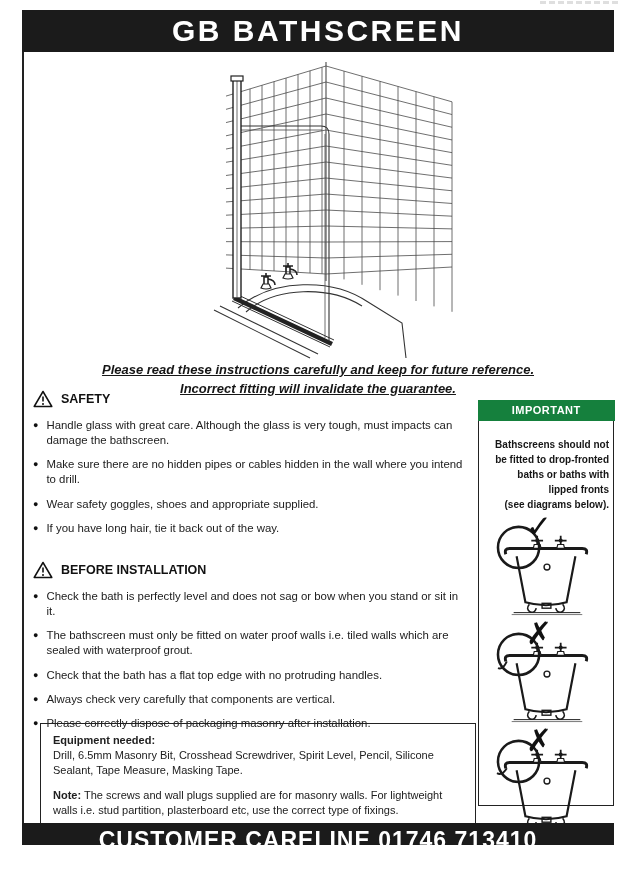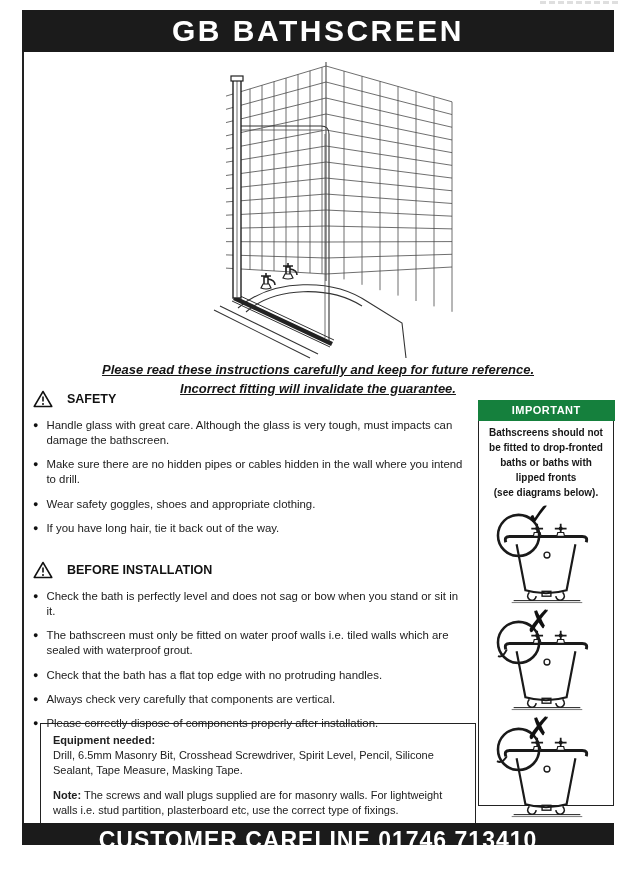--- a/index.html
+++ b/index.html
@@ -16,38 +16,38 @@
   #footer-banner{top:823px;height:22px;line-height:34px;font-size:23px;letter-spacing:1px;}
 
   .left-rule{position:absolute;left:22px;top:52px;width:2px;height:771px;background:#222;}
 
   #illustration{position:absolute;left:178px;top:60px;width:282px;height:300px;}
 
   #intro{position:absolute;left:22px;top:361px;width:592px;text-align:center;
          font-size:13px;font-weight:bold;font-style:italic;line-height:1.45;color:#161616;text-decoration:underline;}
 
   #main-col{position:absolute;left:33px;top:390px;width:436px;}
-  .sec-head{display:flex;align-items:center;gap:14px;font-size:12.5px;font-weight:bold;
+  .sec-head{display:flex;align-items:center;gap:8px;font-size:12.5px;font-weight:bold;
             color:#111;margin:0 0 10px 0;}
   .tri{flex:0 0 auto;}
   .bullets{display:flex;flex-direction:column;gap:9px;margin-bottom:4px;}
   .bullet-row{display:flex;gap:8px;font-size:11.4px;line-height:1.33;color:#202020;}
   .dot{flex:0 0 auto;font-size:9px;line-height:15px;color:#111;}
   .gap-before{margin-top:25px;}
 
   #equipment-box{position:absolute;left:40px;top:723px;width:398px;
                  border:1.5px solid #222;padding:9px 24px 10px 12px;font-size:11px;line-height:1.38;color:#202020;}
   #equipment-box .bold{font-weight:bold;}
   #equipment-box .note{margin-top:9px;}
 
   #sidebar{position:absolute;left:478px;top:400px;width:136px;height:406px;
            border:1.5px solid #222;box-sizing:border-box;}
   #important-banner{position:absolute;left:-1.5px;top:-1.5px;width:137.5px;height:21px;
            background:#15803d;color:#fff;font-size:11px;font-weight:bold;text-align:center;line-height:21px;letter-spacing:.5px;}
-  #important-text{margin-top:24px;padding:0 4px;text-align:center;font-size:10px;font-weight:bold;
+  #important-text{margin-top:36px;padding:0 4px;text-align:right;font-size:10px;font-weight:bold;
            line-height:1.5;white-space:pre-line;color:#161616;}
   #diagrams{display:flex;flex-direction:column;align-items:center;gap:9px;margin-top:8px;}
   .diagram{position:relative;width:108px;height:98px;}
   .mark{position:absolute;left:27px;top:-12px;width:40px;text-align:center;
         font-family:"DejaVu Sans", sans-serif;font-weight:bold;font-size:31px;color:#111;}
 
   svg .ln{stroke:#4a4a4a;stroke-width:.8;fill:none;}
   svg .hv{stroke:#333;stroke-width:1.1;fill:none;}
   svg .wfill{fill:#fff;}
 </style>
@@ -169,21 +169,21 @@
           <span>Handle glass with great care. Although the glass is very tough, must impacts can damage the bathscreen.</span>
         </div>
 
         <div class="bullet-row">
           <span class="dot">●</span>
           <span>Make sure there are no hidden pipes or cables hidden in the wall where you intend to drill.</span>
         </div>
 
         <div class="bullet-row">
           <span class="dot">●</span>
-          <span>Wear safety goggles, shoes and appropriate clothing.</span>
+          <span>Wear safety goggles, shoes and appropriate supplied.</span>
         </div>
 
         <div class="bullet-row">
           <span class="dot">●</span>
           <span>If you have long hair, tie it back out of the way.</span>
         </div>
       </div>
 
     <div class="sec-head gap-before">
       <svg class="tri" width="20" height="18" viewBox="0 0 20 18">
@@ -211,21 +211,21 @@
           <span>Check that the bath has a flat top edge with no protruding handles.</span>
         </div>
 
         <div class="bullet-row">
           <span class="dot">●</span>
           <span>Always check very carefully that components are vertical.</span>
         </div>
 
         <div class="bullet-row">
           <span class="dot">●</span>
-          <span>Please correctly dispose of components properly after installation.</span>
+          <span>Please correctly dispose of packaging masonry after installation.</span>
         </div>
       </div>
   </div>
 
   <div id="equipment-box">
     <div class="bold">Equipment needed:</div>
     <div>Drill, 6.5mm Masonry Bit, Crosshead Screwdriver, Spirit Level, Pencil, Silicone Sealant, Tape Measure, Masking Tape.</div>
     <div class="note"><span class="bold">Note:</span><span> The screws and wall plugs supplied are for masonry walls. For lightweight walls i.e. stud partition, plasterboard etc, use the correct type of fixings.</span></div>
   </div>
 

